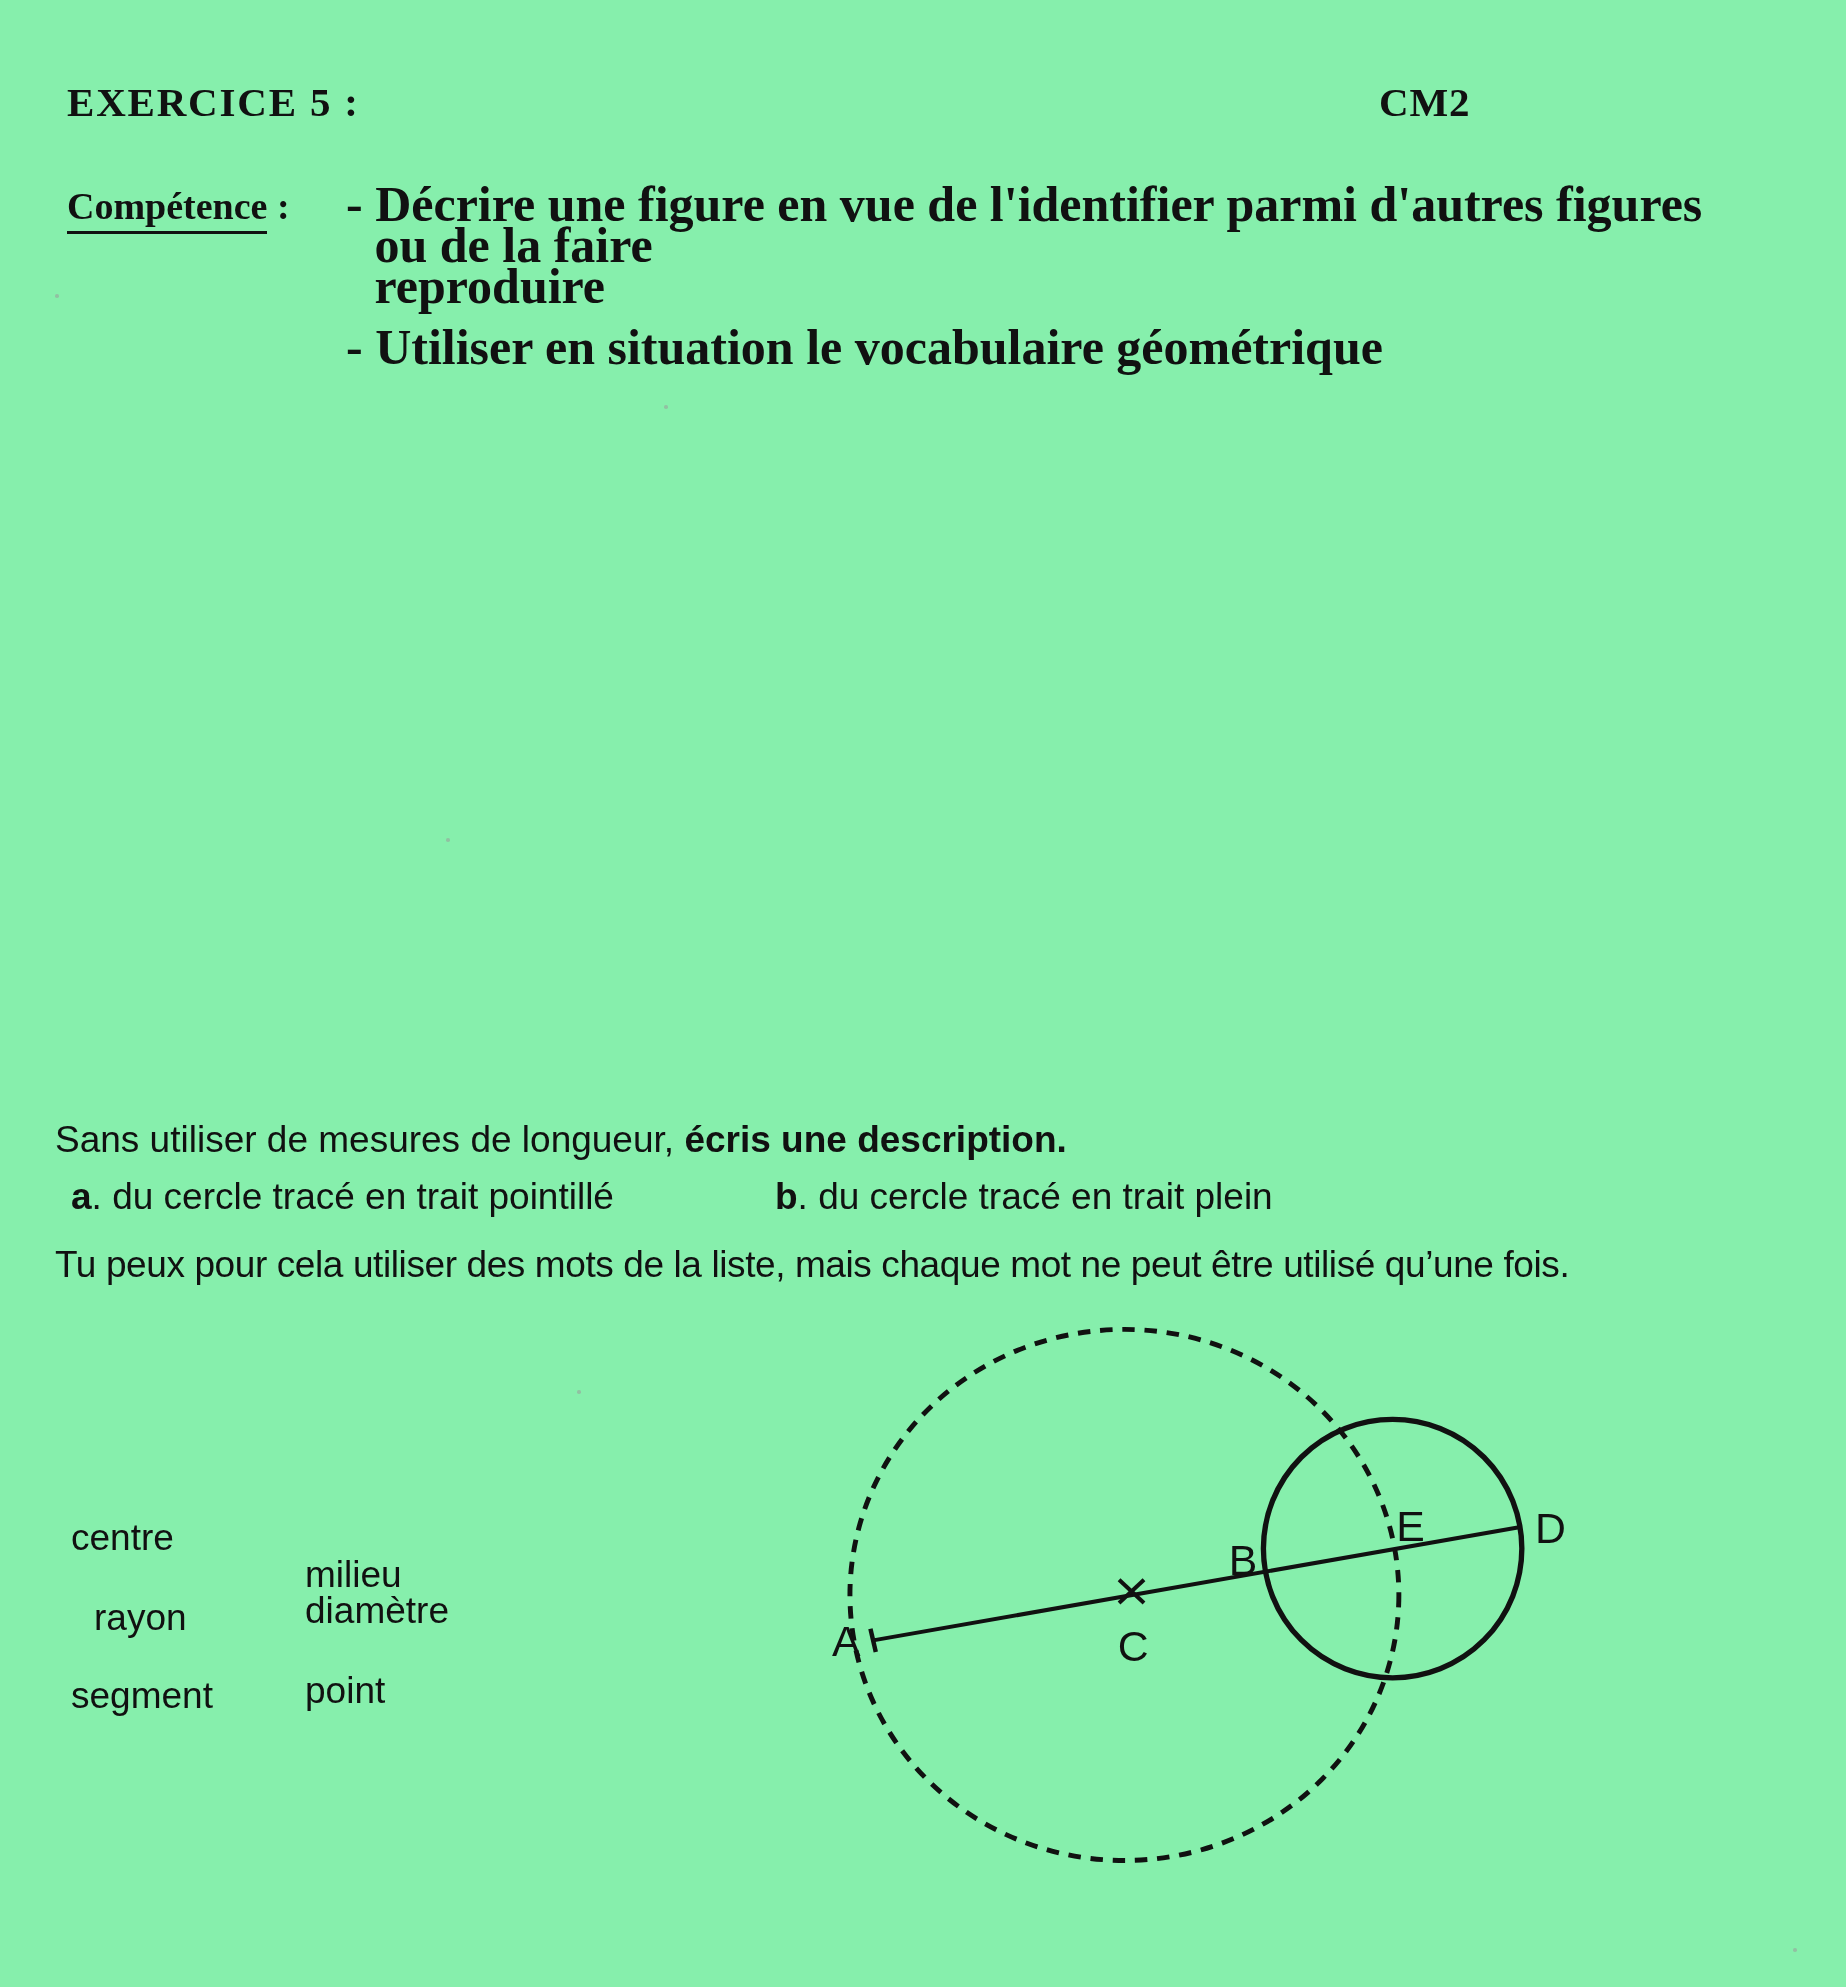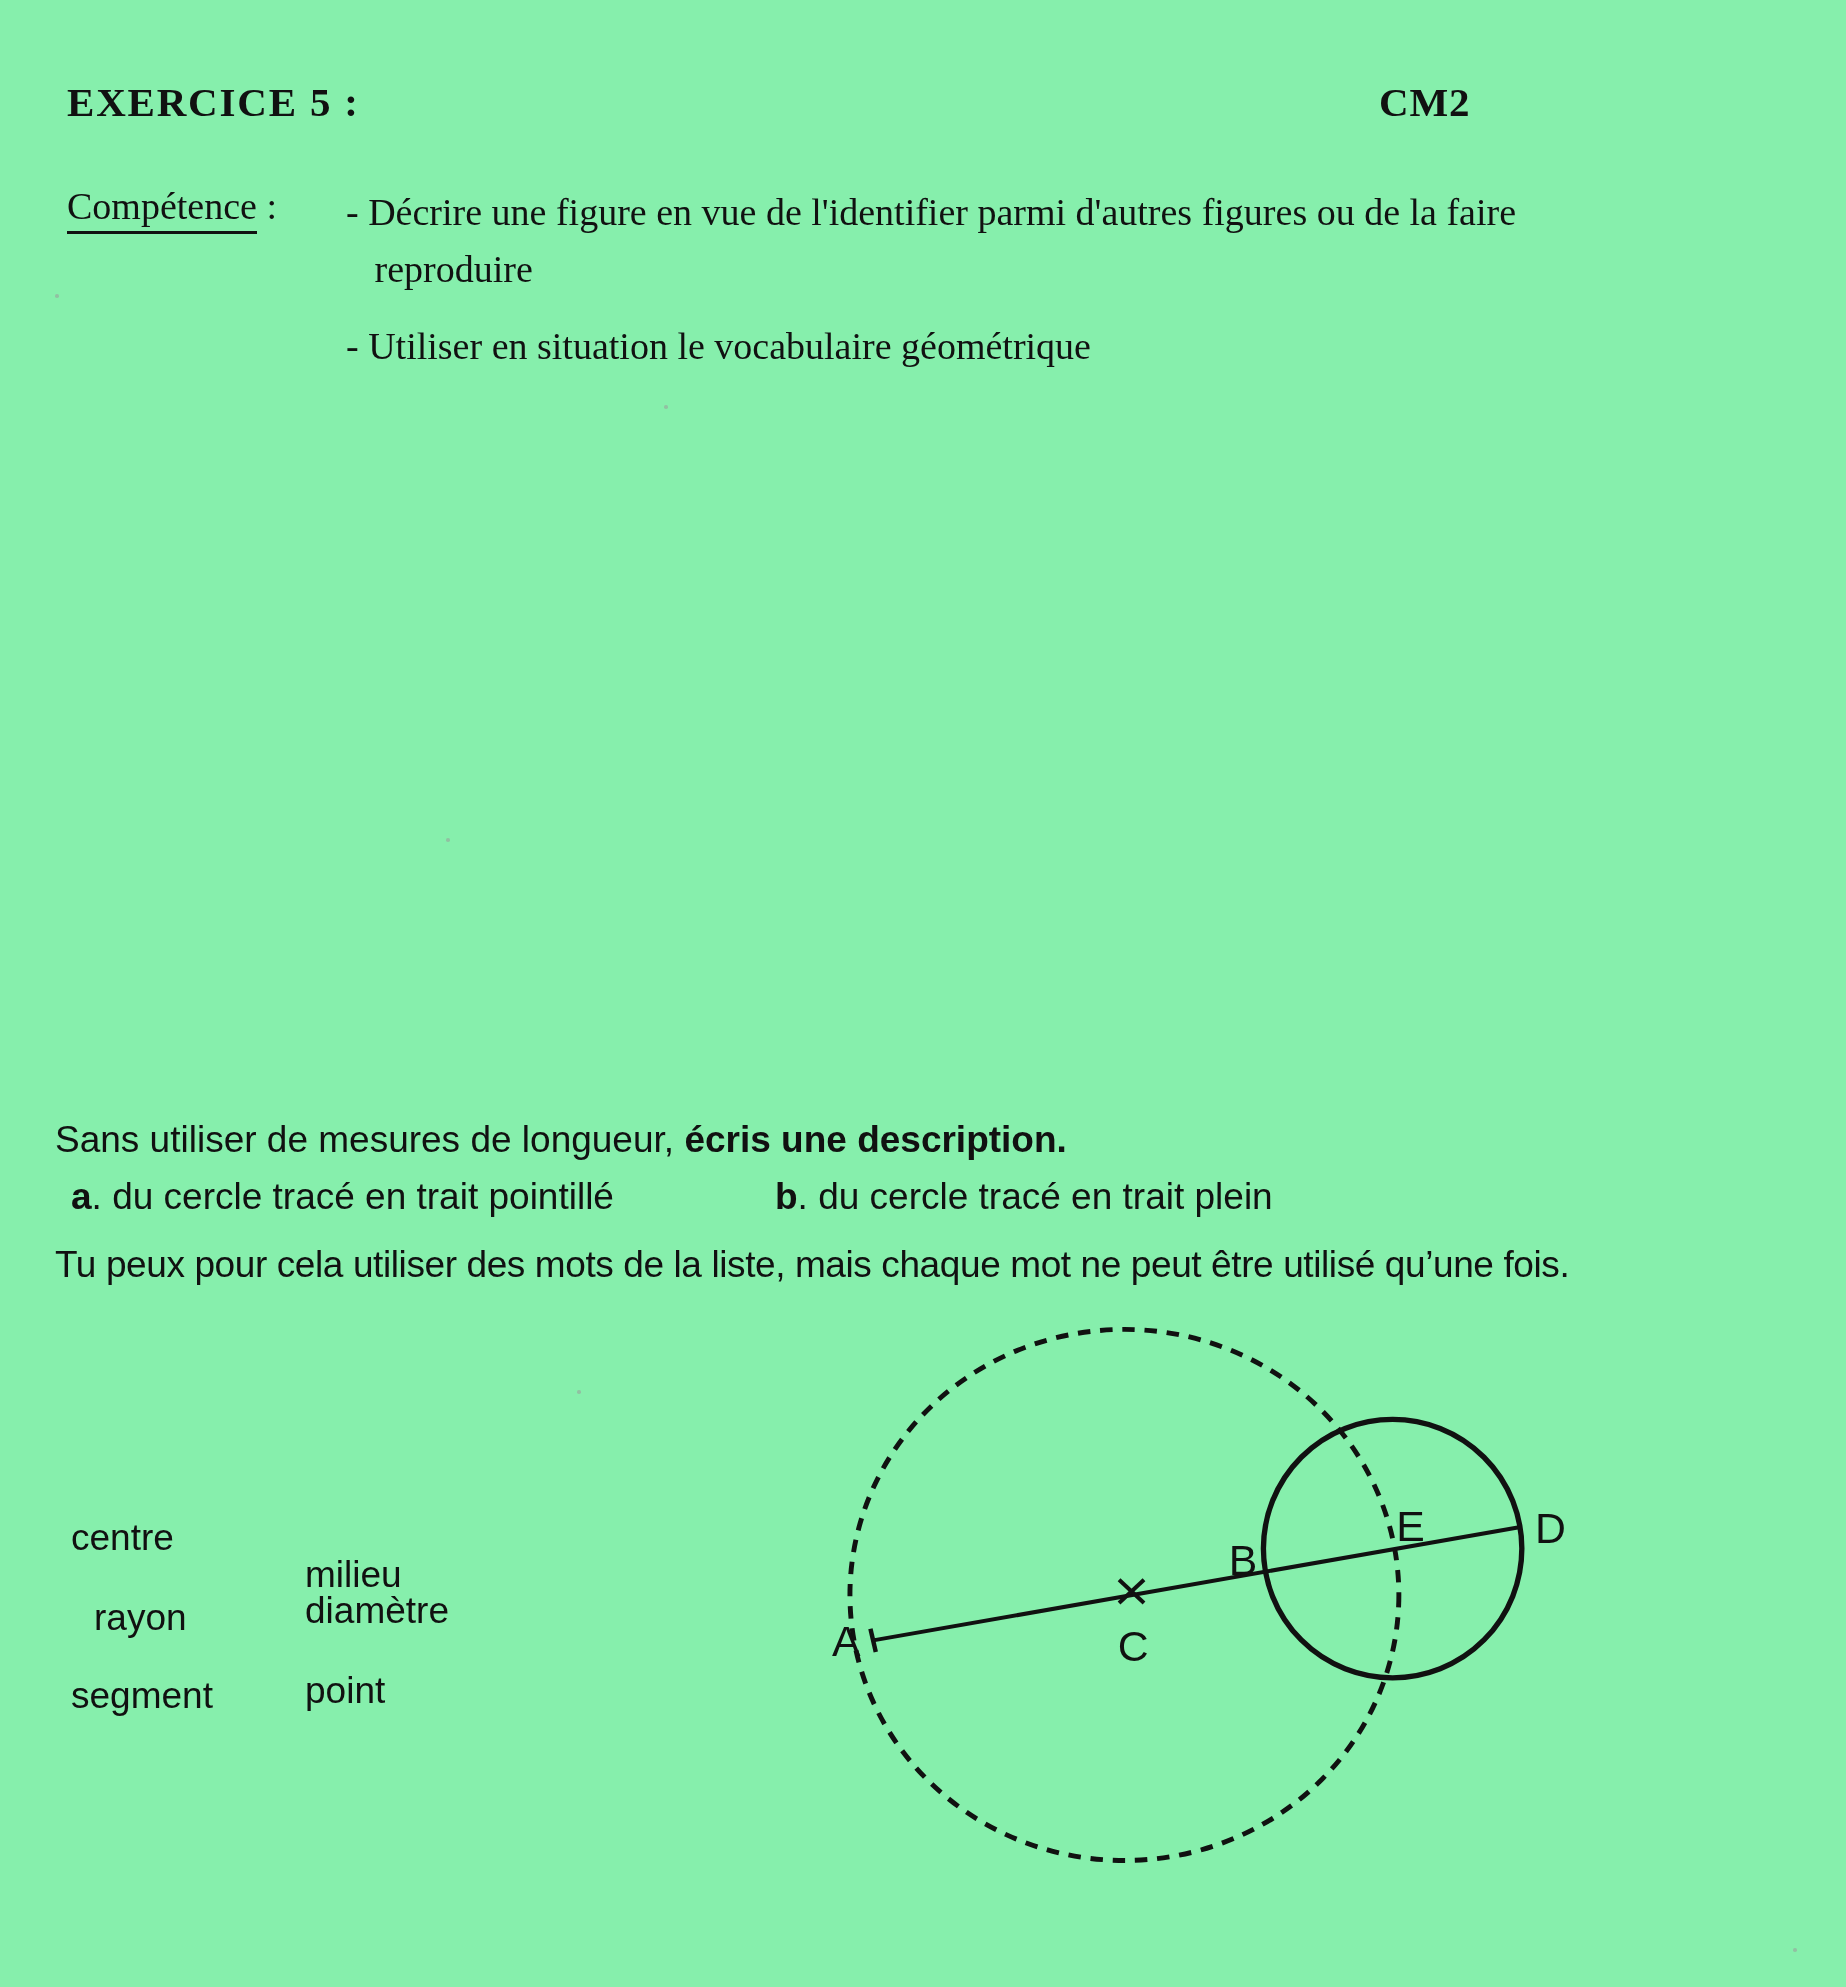--- a/index.html
+++ b/index.html
@@ -9,21 +9,21 @@
   }
   .page {
     position: relative;
     width: 1846px;
     height: 1987px;
     background: #86efac;
     overflow: hidden;
     color: #111;
   }
   
-  .serif { font-family: "Liberation Serif", "DejaVu Serif", serif; }
+  .serif { font-family: "Liberation Serif", "DejaVu Serif", serif; font-weight: bold; }
   .sans  { font-family: "Liberation Sans", "DejaVu Sans", sans-serif; }
 
   .title {
     position: absolute;
     left: 67px; top: 78px;
     font-size: 41px;
     font-weight: bold;
     letter-spacing: 1.8px;
     white-space: nowrap;
   }
@@ -42,22 +42,22 @@
   }
   .competence-label .underlined {
     display: inline-block;
     border-bottom: 3.6px solid #111;
     padding-bottom: 2.7px;
   }
   .competence-items {
     position: absolute;
     left: 346px; top: 184px;
     width: 1417px;
-    font-size: 38px;
-    line-height: 57px;
+    font-size: 50px;
+    line-height: 41px;
   }
   .competence-items p {
     margin: 0;
     white-space: pre-line;
     padding-left: 28.5px;
     text-indent: -28.5px;
   }
   .competence-items p + p { margin-top: 19.6px; }
 
   

